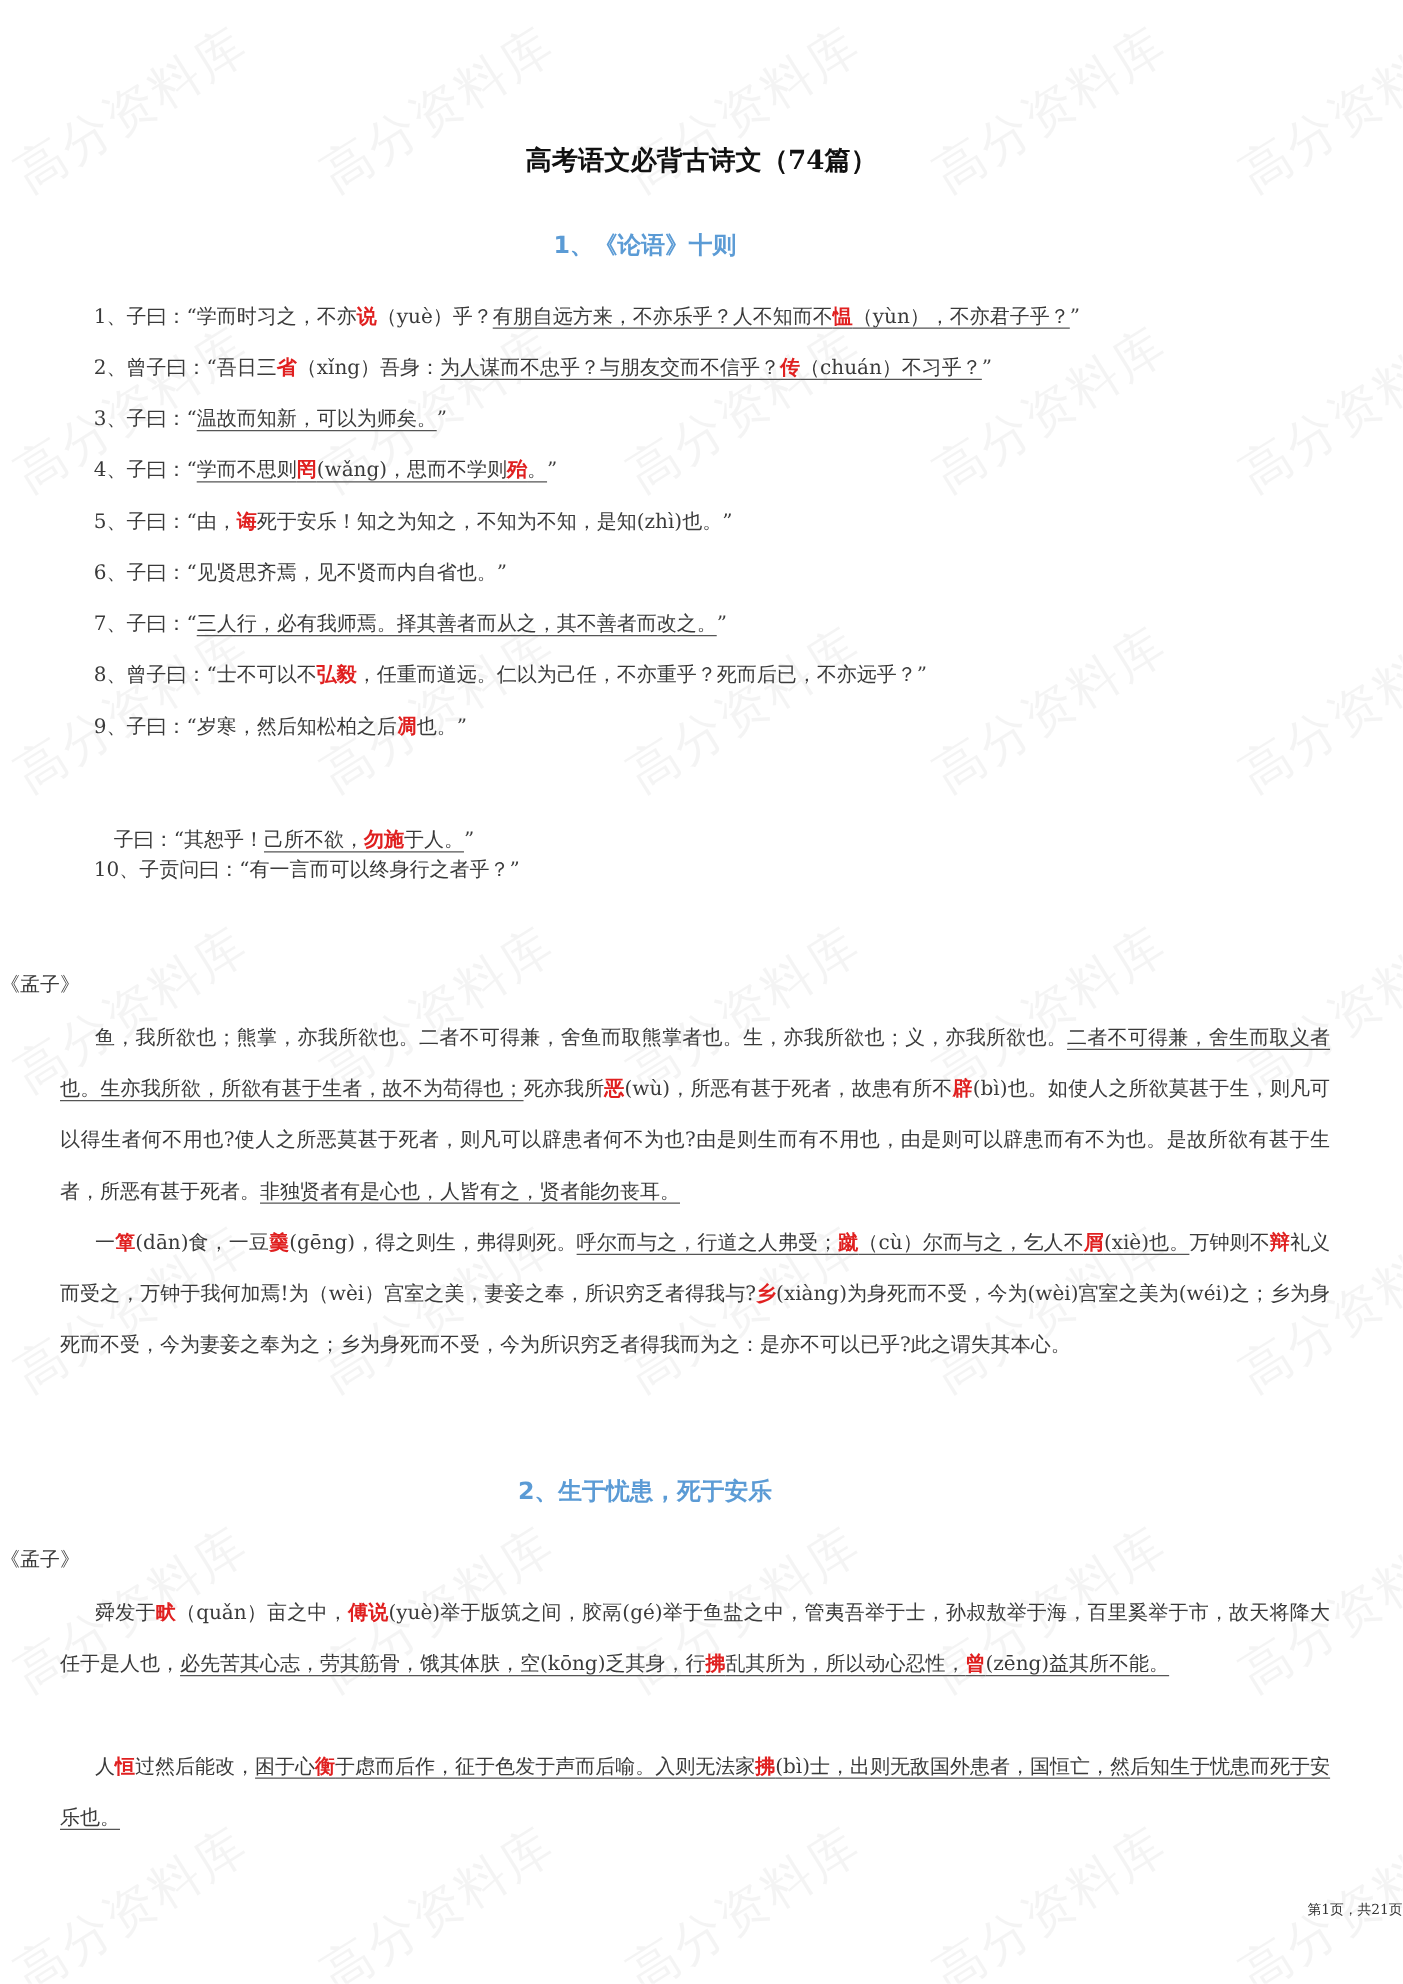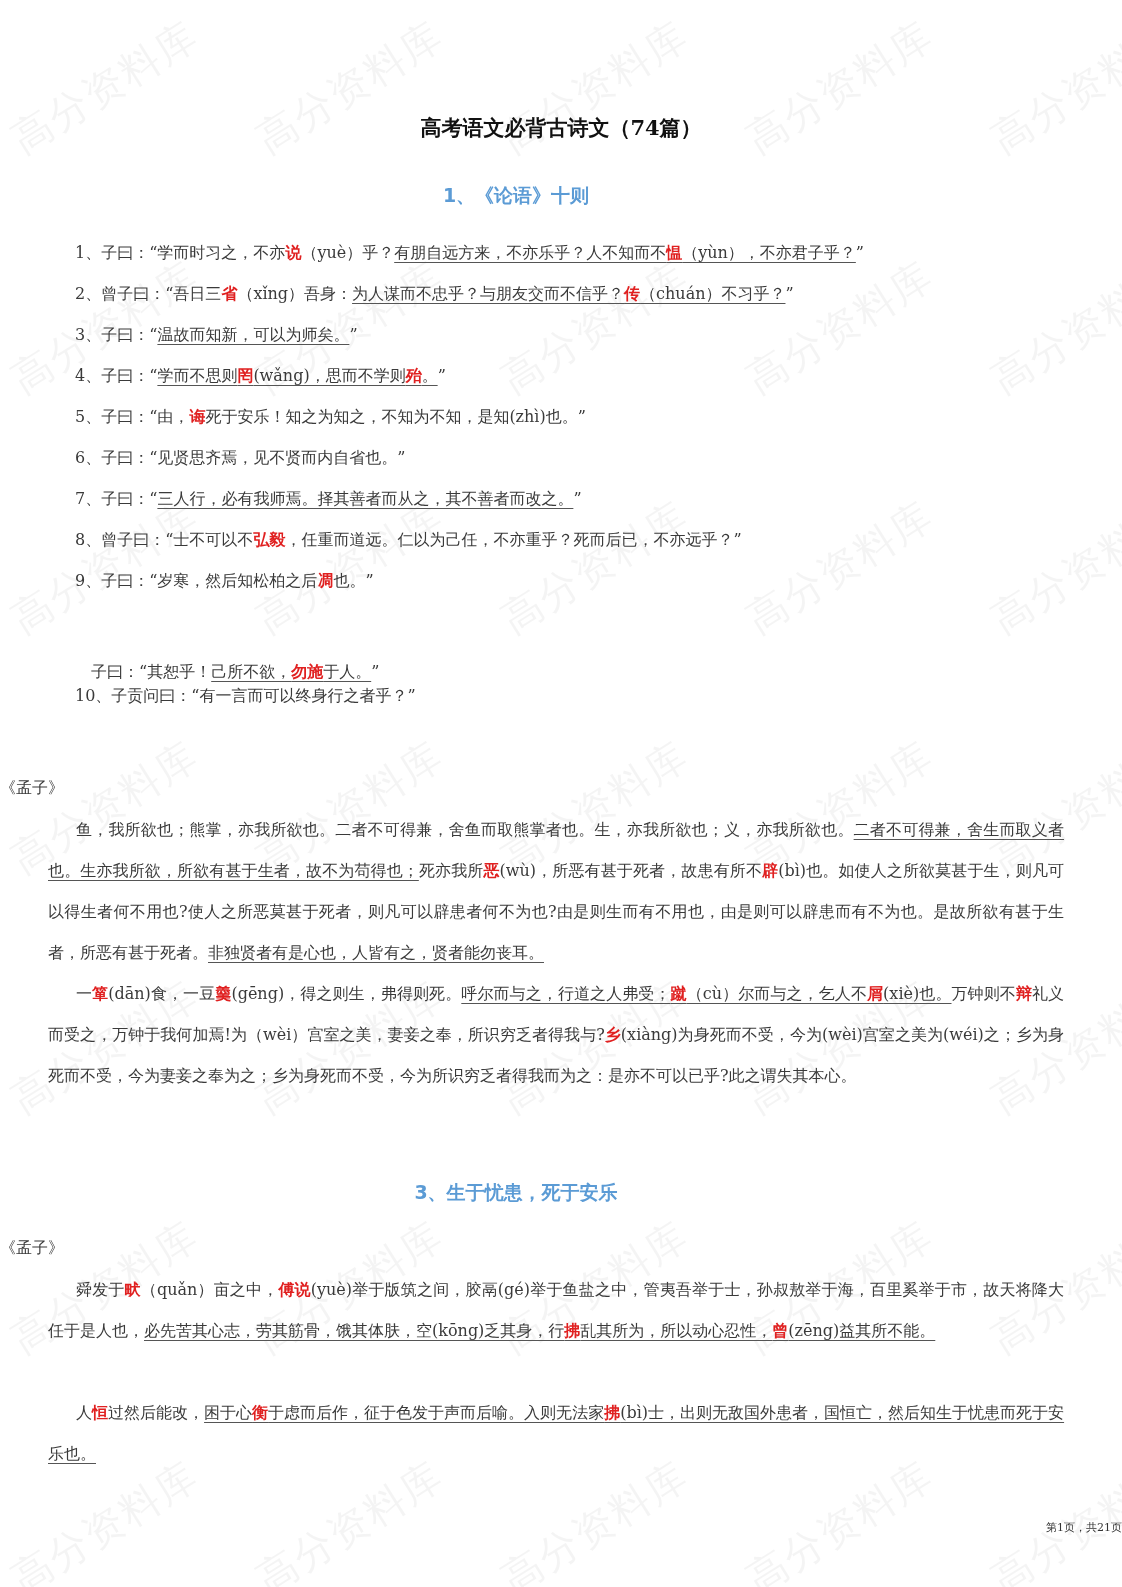--- a/index.html
+++ b/index.html
@@ -99,19 +99,19 @@
       <div class="line" style="top: 528px;"><span>8、曾子曰：</span><span>“士不可以不</span><span class="r">弘毅</span><span>，任重而道远。仁以为己任，不亦重乎？死而后已，不亦远乎？”</span></div>
       <div class="line" style="top: 569px;"><span>9、子曰：</span><span>“岁寒，然后知松柏之后</span><span class="r">凋</span><span>也。”</span></div>
       <div class="line" style="top: 644px; margin-top: 40px;"><span>10、子贡问曰：</span><span>“有一言而可以终身行之者乎？”</span></div>
       <div class="line" style="top: 660px;"><span>　子曰：</span><span>“其恕乎！</span><span class="u">己所不欲，</span><span class="r u">勿施</span><span class="u">于人。</span><span>”</span></div>
     </div>
 
   <div class="author" style="top:778px">《孟子》</div>
   <div class="para" style="top:809px"><span>鱼，我所欲也；熊掌，亦我所欲也。二者不可得兼，舍鱼而取熊掌者也。生，亦我所欲也；义，亦我所欲也。</span><span class="u">二者不可得兼，舍生而取义者也。生亦我所欲，所欲有甚于生者，故不为苟得也；</span><span>死亦我所</span><span class="r">恶</span><span>(wù)，所恶有甚于死者，故患有所不</span><span class="r">辟</span><span>(bì)也。如使人之所欲莫甚于生，则凡可以得生者何不用也?使人之所恶莫甚于死者，则凡可以辟患者何不为也?由是则生而有不用也，由是则可以辟患而有不为也。是故所欲有甚于生者，所恶有甚于死者。</span><span class="u">非独贤者有是心也，人皆有之，贤者能勿丧耳。</span></div>
   <div class="para" style="top:973px"><span>一</span><span class="r">箪</span><span>(dān)食，一豆</span><span class="r">羹</span><span>(gēng)，得之则生，弗得则死。</span><span class="u">呼尔而与之，行道之人弗受；</span><span class="r u">蹴</span><span class="u">（cù）尔而与之，乞人不</span><span class="r u">屑</span><span class="u">(xiè)也。</span><span>万钟则不</span><span class="r">辩</span><span>礼义而受之，万钟于我何加焉!为（wèi）宫室之美，妻妾之奉，所识穷乏者得我与?</span><span class="r">乡</span><span>(xiàng)为身死而不受，今为(wèi)宫室之美为(wéi)之；乡为身死而不受，今为妻妾之奉为之；乡为身死而不受，今为所识穷乏者得我而为之：是亦不可以已乎?此之谓失其本心。</span></div>
 
-  <div class="sec-title" style="top:1180px">3、生于忧患，死于安乐</div>
+  <div class="sec-title" style="top:1180px">2、生于忧患，死于安乐</div>
   <div class="author" style="top:1238px">《孟子》</div>
   <div class="para" style="top:1269px"><span>舜发于</span><span class="r">畎</span><span>（quǎn）亩之中，</span><span class="r">傅说</span><span>(yuè)举于版筑之间，胶鬲(gé)举于鱼盐之中，管夷吾举于士，孙叔敖举于海，百里奚举于市，故天将降大任于是人也，</span><span class="u">必先苦其心志，劳其筋骨，饿其体肤，空(kōng)乏其身，行</span><span class="r u">拂</span><span class="u">乱其所为，所以动心忍性，</span><span class="r u">曾</span><span class="u">(zēng)益其所不能。</span></div>
   <div class="para" style="top:1392px"><span>人</span><span class="r">恒</span><span>过然后能改，</span><span class="u">困于心</span><span class="r u">衡</span><span class="u">于虑而后作，征于色发于声而后喻。入则无法家</span><span class="r u">拂</span><span class="u">(bì)士，出则无敌国外患者，国恒亡，然后知生于忧患而死于安乐也。</span></div>
 
   <div class="footer">第1页，共21页</div>
 </div>
 
 </body></html>

